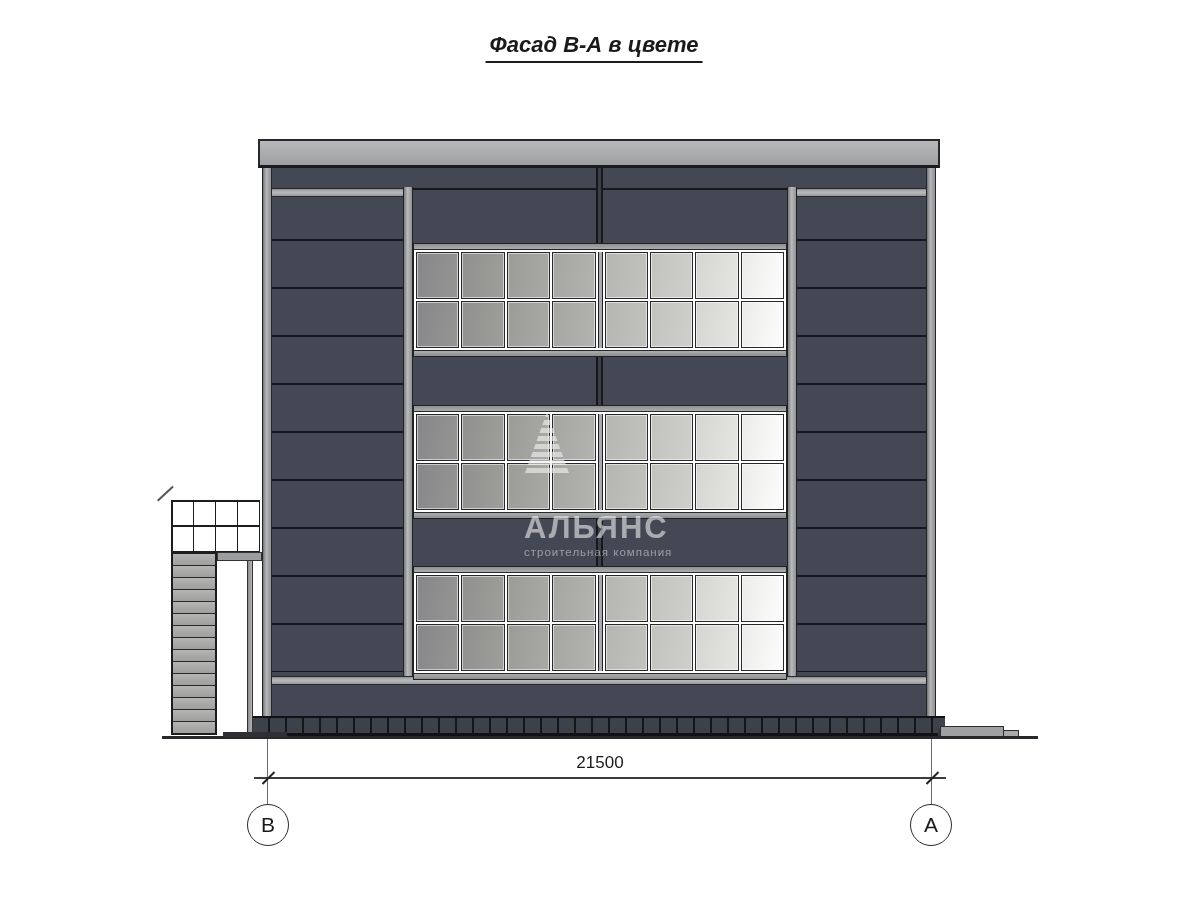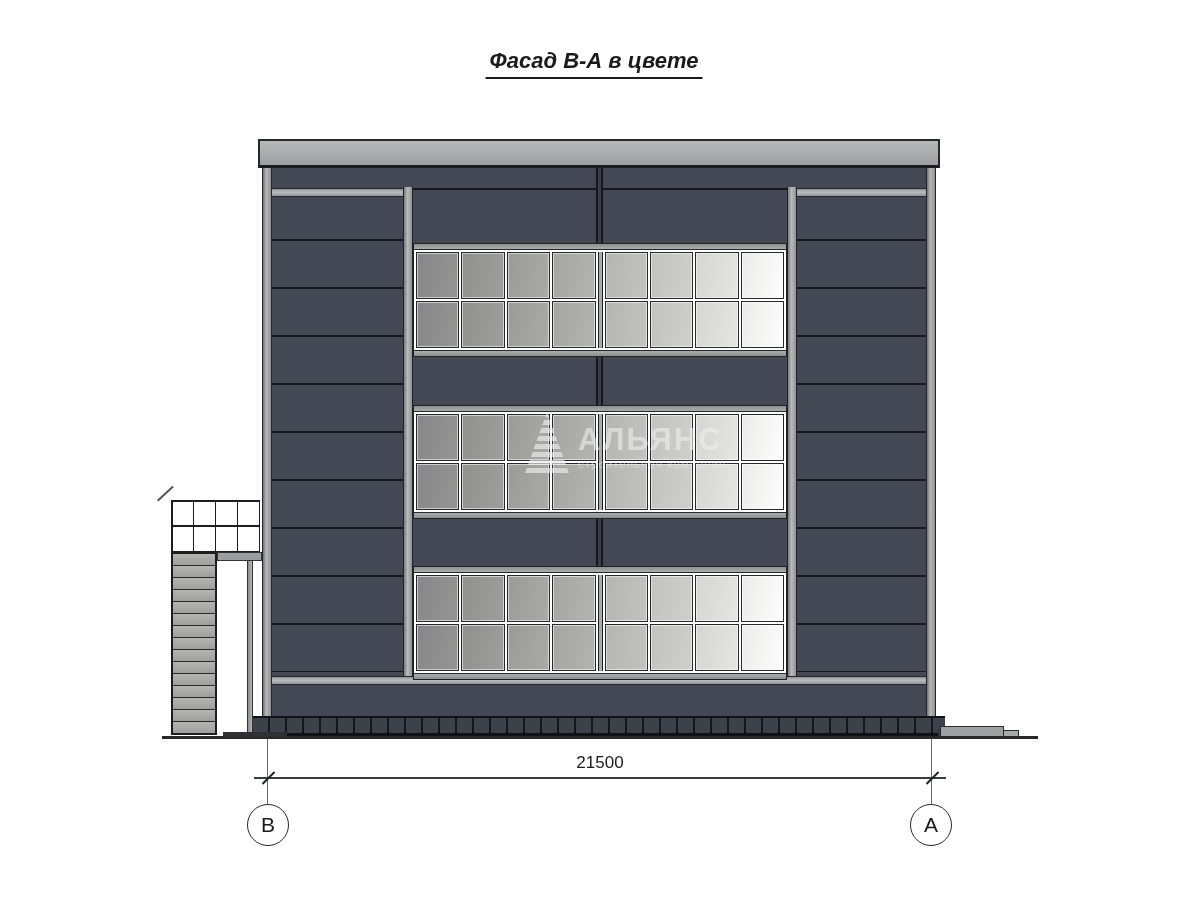--- a/index.html
+++ b/index.html
@@ -4,21 +4,21 @@
 <style>
   html,body{margin:0;padding:0;}
   body{
     width:1200px;height:900px;position:relative;background:#ffffff;
     font-family:"Liberation Sans", sans-serif;color:#1a1a1a;overflow:hidden;
   }
   .abs{position:absolute;box-sizing:border-box;}
 
   
   .title{
-    left:594px;top:48px;transform:translateX(-50%);
+    left:594px;top:32px;transform:translateX(-50%);
     font-size:22px;font-style:italic;font-weight:600;
     border-bottom:2px solid #1c1c1c;padding:0 4px 3px 4px;white-space:nowrap;
   }
 
   
   .parapet{
     left:258px;top:139px;width:682px;height:29px;
     background:linear-gradient(180deg,#b6b8ba 0%,#a9abad 55%,#9da0a2 100%);
     border:2px solid #26282c;border-bottom:3px solid #1a1c20;
   }
@@ -84,21 +84,21 @@
     border-bottom:1.5px solid #2a2a2a;}
   .annex-strip:last-child{border-bottom:none;}
   .door-header{left:217px;top:552px;width:45px;height:9px;background:#9b9d9f;border:1px solid #333;}
   .door-frame{left:247px;top:560px;width:6px;height:175px;
     background:linear-gradient(90deg,#8b8d8f,#b2b4b6);border:1px solid #333;}
   .threshold{left:223px;top:732px;width:64px;height:5px;background:#2e3034;}
   .diag{left:157px;top:500px;width:21px;height:1.5px;background:#555;
     transform:rotate(-43deg);transform-origin:0 0;}
 
   
-  .watermark{left:524px;top:412px;display:flex;gap:8px;z-index:5;pointer-events:none;}
+  .watermark{left:524px;top:412px;display:flex;gap:24px;z-index:5;pointer-events:none;flex-direction:column;}
   .wm-logo{width:46px;height:64px;
     clip-path:polygon(50% 0,100% 100%,0 100%);
     background:repeating-linear-gradient(180deg,rgba(238,238,238,.65) 0 5px,rgba(238,238,238,0) 5px 8px);}
   .wm-text{display:flex;flex-direction:column;margin-top:12px;}
   .wm-name{font-size:31px;font-weight:bold;letter-spacing:2px;line-height:1;
     color:rgba(238,238,238,.6);}
   .wm-sub{font-size:11.5px;margin-top:3px;letter-spacing:1px;color:rgba(240,240,240,.5);}
 
   
   .axis-vline{top:739px;width:1px;height:65px;background:#6a6c6e;}

